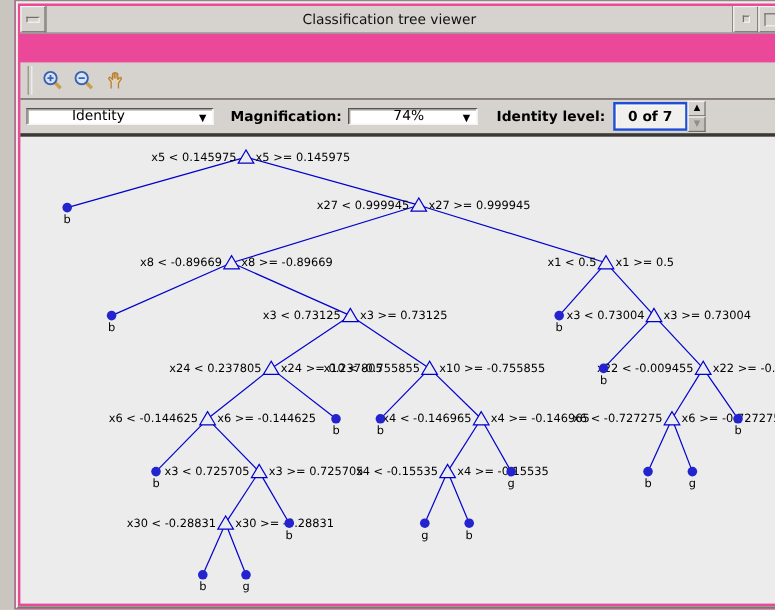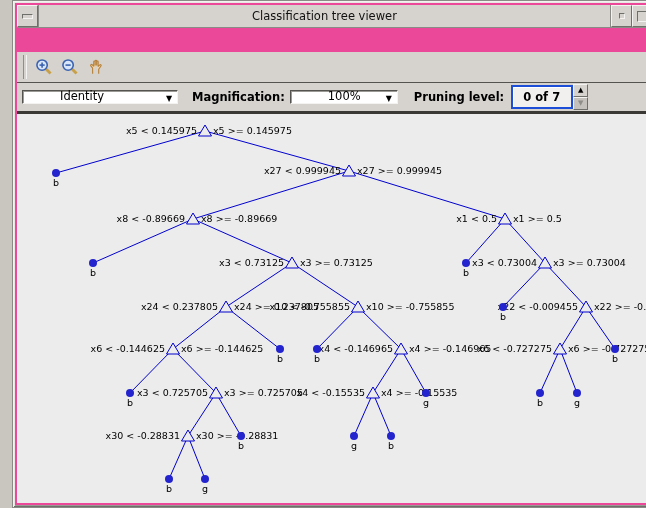--- a/index.html
+++ b/index.html
@@ -93,24 +93,24 @@
     </div>
   </div>
 
   <div class="controlbar">
     <div class="combo" style="width:156px;margin-left:5px">
       <span class="combo-value">Identity</span>
       <span class="combo-arrow">▼</span>
     </div>
     <span class="ctl-label" style="margin-left:14px">Magnification:</span>
     <div class="combo" style="width:108px;margin-left:5px">
-      <span class="combo-value">100%</span>
+      <span class="combo-value">74%</span>
       <span class="combo-arrow">▼</span>
     </div>
-    <span class="ctl-label" style="margin-left:16px">Pruning level:</span>
+    <span class="ctl-label" style="margin-left:16px">Identity level:</span>
     <div class="prune-box" style="width:62px;margin-left:7px">0 of 7</div>
     <div class="spinner">
       <div class="spin-btn up">▲</div>
       <div class="spin-btn down">▼</div>
     </div>
   </div>
 
   <div class="plot-area">
     <svg id="tree-svg" width="638" height="391" viewBox="4 113 638 391">
         <line x1="192" y1="130" x2="43" y2="172" stroke="#0000cc" stroke-width="1"></line>

